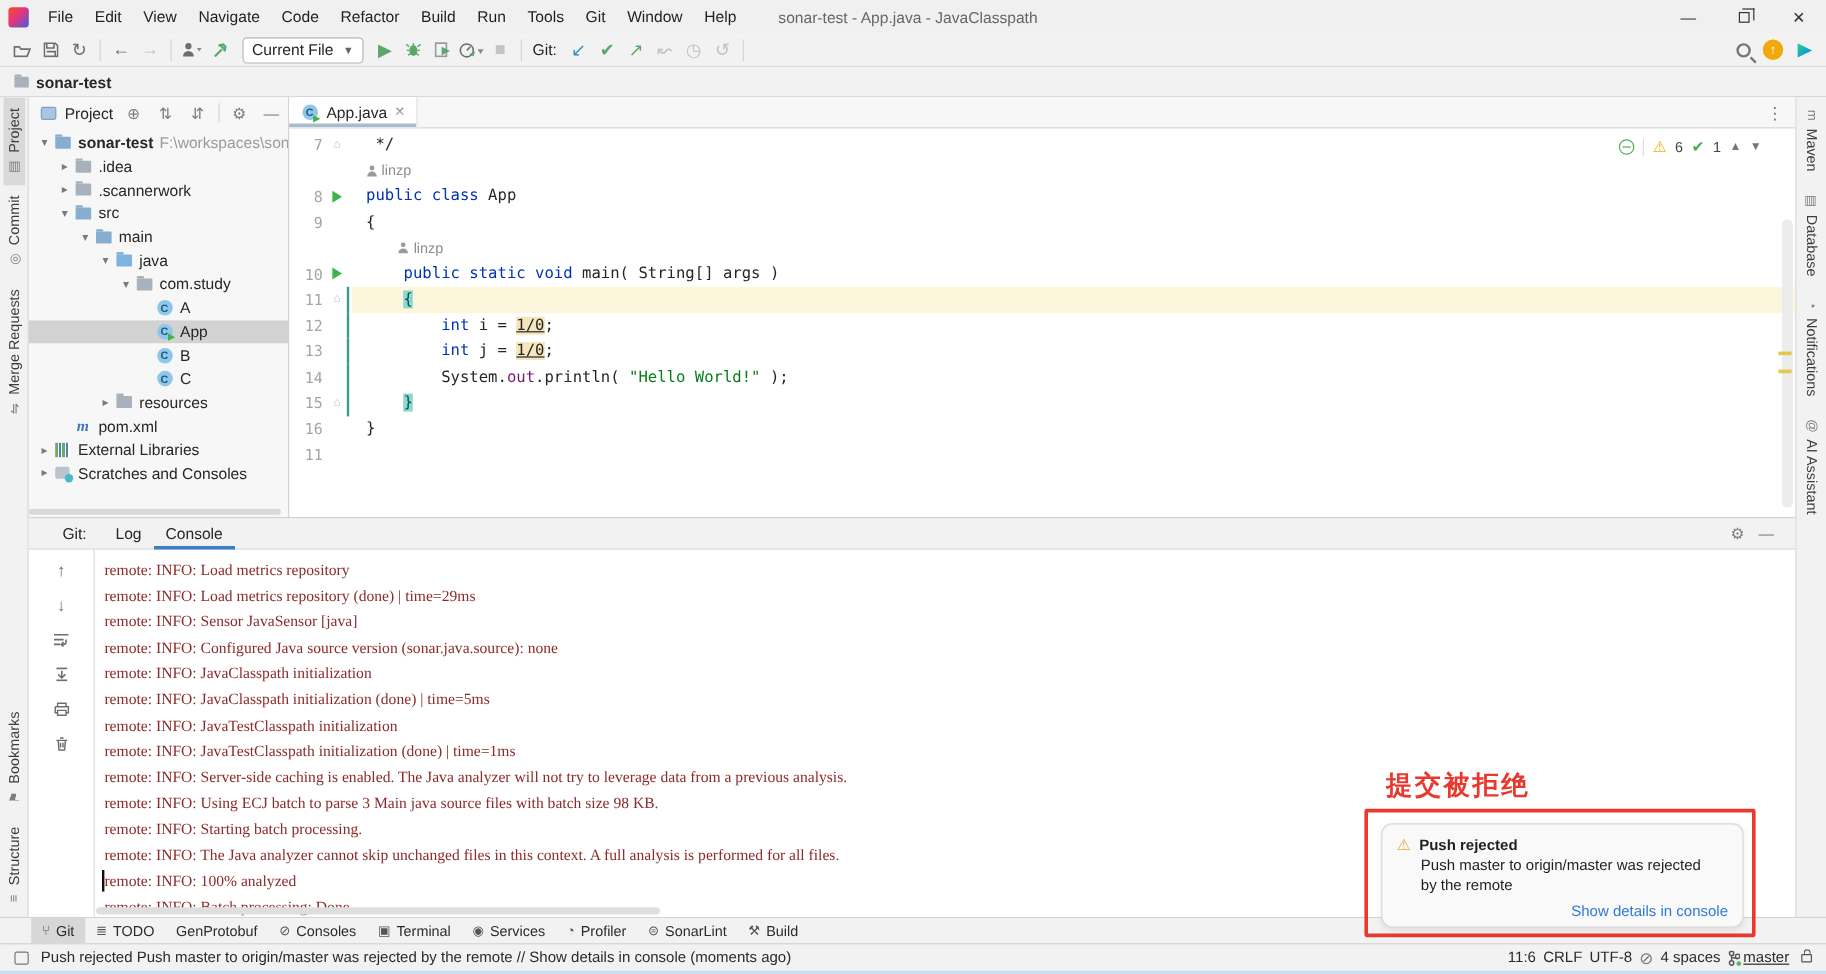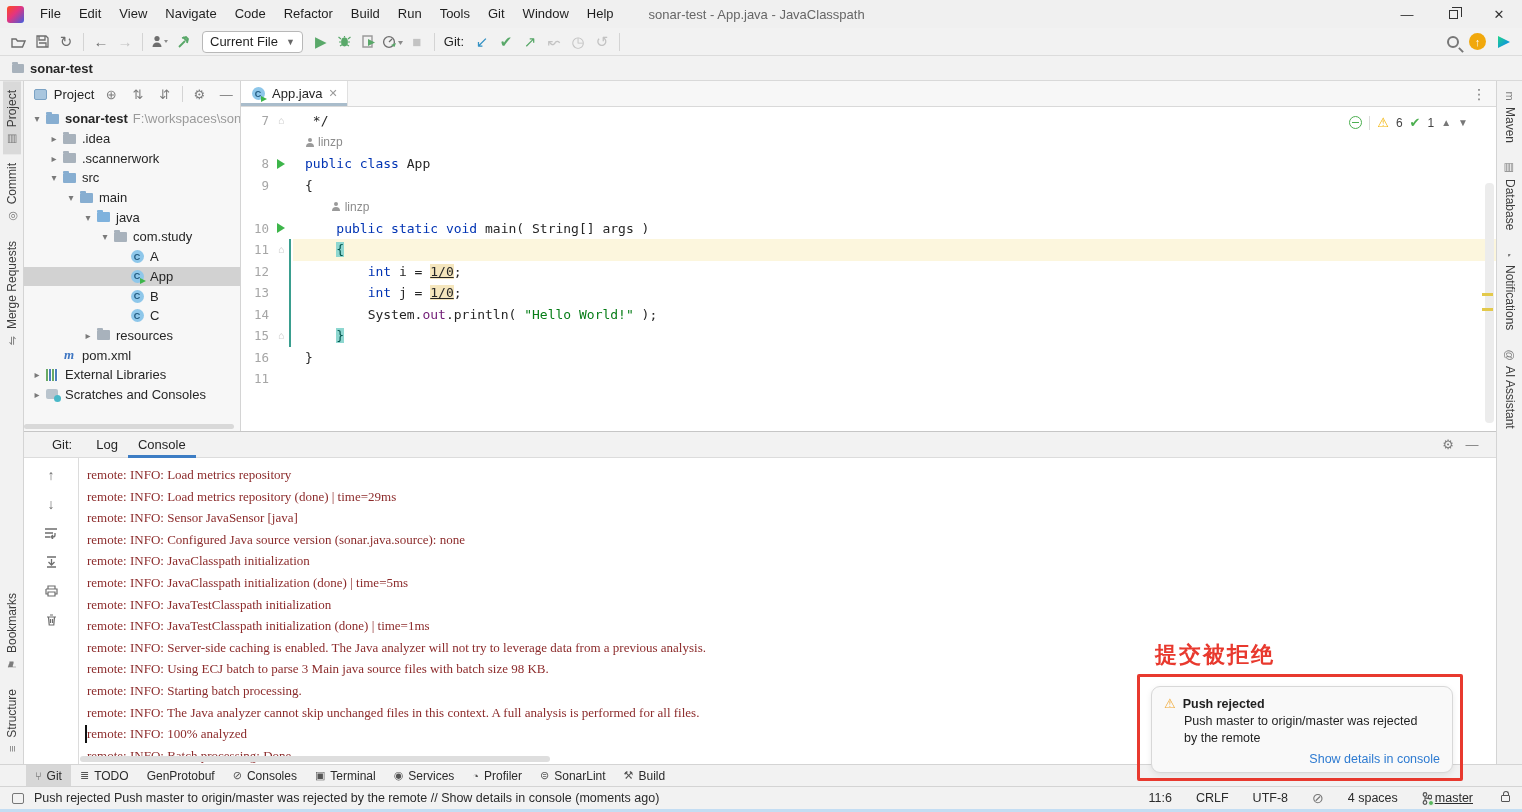--- a/index.html
+++ b/index.html
@@ -137,21 +137,21 @@
   .balloon-body { color:#1f1f1f; margin:2px 0 0 20px; line-height:16.5px; width:250px; }
   .balloon-link { color:#2e7bd1; margin:6px 0 0 20px; cursor:pointer;text-align:right; }
 
   
   .toolwin-bar { height:22px; flex:none; display:flex; align-items:stretch; background:#f2f2f2; border-top:1px solid #d4d4d4; padding-left:26px; font-size:12px; color:#2b2b2b; }
   .twb-item { display:flex; align-items:center; gap:5px; padding:0 9px; cursor:default; }
   .twb-item.active { background:#d7d7d7; }
   .twb-glyph { color:#555; font-size:11px; display:flex; align-items:center; }
   .statusbar { height:23px; flex:none; display:flex; align-items:center; background:#f2f2f2; border-top:1px solid #d4d4d4; padding:0 12px 0 8px; font-size:12.5px; color:#2b2b2b; }
   .sb-note-ico { width:12px; height:11px; border:1.5px solid #777; border-radius:2px; margin:0 10px 0 4px; }
-  .sb-right { margin-left:auto; display:flex; align-items:center; gap:24px; }
+  .sb-right { margin-left:auto; display:flex; align-items:center; gap:6px; }
   .hector { color:#777; font-size:14px; }
   .branch-wrap { display:flex; align-items:center; gap:3px; position:relative;text-decoration:underline; }
   .gdot { position:absolute; left:6px; bottom:-1px; width:6px; height:6px; border-radius:50%; background:#57b85c; border:1px solid #f2f2f2; }
   .lock-ico { width:9px; height:7px; border:1.5px solid #555; border-radius:1px; position:relative; margin-left:4px; }
   .lock-ico:before { content:""; position:absolute; left:1px; top:-5px; width:4px; height:4px; border:1.5px solid #555; border-bottom:none; border-radius:3px 3px 0 0; }
   .bottom-edge { height:3px; flex:none; background:#c3ddf3; }
 
   svg.mini { display:block; }
 </style>
 </head>

